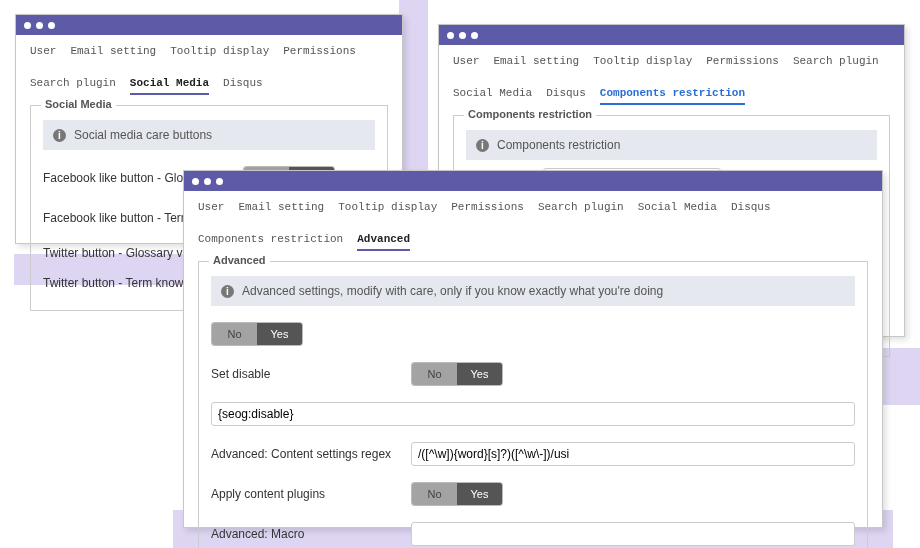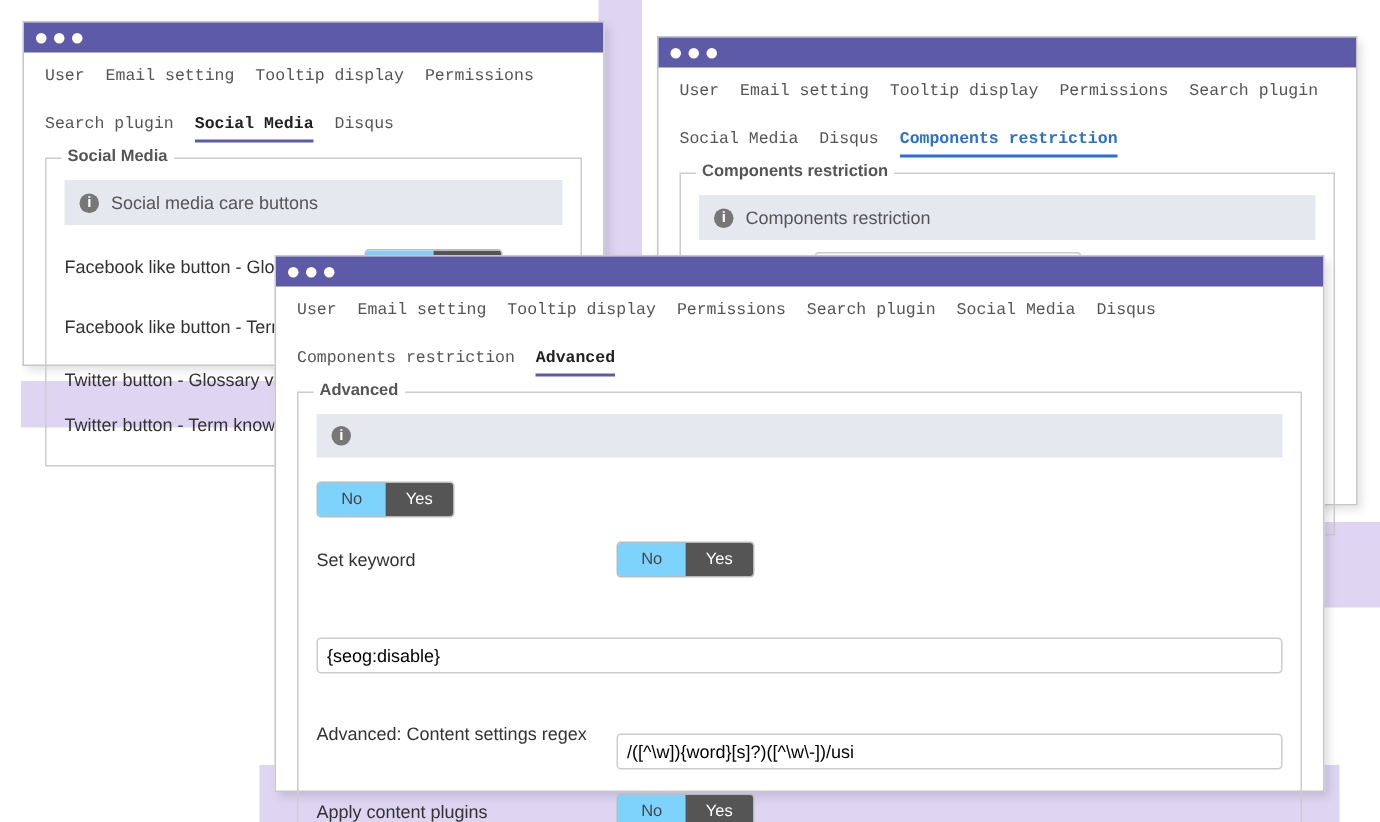--- a/index.html
+++ b/index.html
@@ -12,23 +12,23 @@
 .tab { cursor: pointer; padding-bottom: 4px; border-bottom: 2px solid transparent; }
 .tab.active { font-weight: bold; color: #222; border-bottom: 2px solid #5d5ba8; }
 .tab.active-blue { font-weight: bold; color: #2a6fd6; border-bottom: 2px solid #2a6fd6; }
 .fieldset { margin: 4px 14px 14px 14px; border: 1px solid #ccc; position: relative; padding: 14px 12px 12px 12px; }
 .legend { position: absolute; top: -8px; left: 10px; background: #fff; padding: 0 4px; font-size: 11px; font-weight: bold; }
 .banner { background: #e5e8ef; padding: 8px 10px; display: flex; align-items: center; gap: 8px; color: #555; font-size: 12px; margin-bottom: 8px; }
 .info-icon { width: 13px; height: 13px; border-radius: 50%; background: #777; color: #fff; font-size: 10px; font-weight: bold; display: inline-flex; align-items: center; justify-content: center; }
 .row { display: flex; align-items: center; padding: 8px 0; }
 .row .label { flex: 0 0 200px; font-size: 12px; color: #333; }
 .toggle { display: flex; border: 1px solid #bbb; border-radius: 3px; overflow: hidden; width: 92px; }
-.toggle .opt { flex: 1; text-align: center; font-size: 11px; padding: 5px 0; background: #7dd3fc; color: #444; cursor: pointer; }
+.toggle .opt { flex: 1; text-align: center; font-size: 11px; padding: 5px 0; background: #a3a3a3; color: #444; cursor: pointer; }
 .toggle .opt.on { background: #555; color: #fff; }
-.txt-input { flex: 1; border: 1px solid #ccc; border-radius: 3px; padding: 4px 6px; font-size: 12px; min-width: 220px; margin-top: 24px; }
+.txt-input { flex: 1; border: 1px solid #ccc; border-radius: 3px; padding: 4px 6px; font-size: 12px; min-width: 220px; }
 .listbox { border: 1px solid #ccc; border-radius: 3px; padding: 6px 8px; font-size: 12px; width: 178px; }
 .listbox .hdr { font-weight: bold; margin-bottom: 2px; }
 .listbox .itm { padding: 1px 0 1px 6px; cursor: pointer; }
 .empty-box { border: 1px solid #ccc; border-radius: 3px; width: 178px; margin-top: 10px; }
 </style>
 </head>
 <body>
 
 <div class="bg1" style="left:399px; top:0; width:29px; height:174px;"></div>
 <div class="bg1" style="left:14px; top:254px; width:170px; height:31px;"></div>
@@ -134,30 +134,31 @@
     <span class="tab">Search plugin</span>
     <span class="tab">Social Media</span>
     <span class="tab">Disqus</span>
     <span class="tab">Components restriction</span>
     <span class="tab active">Advanced</span>
   </div>
   <div class="fieldset">
     <span class="legend">Advanced</span>
     <div class="banner">
       <span class="info-icon">i</span>
+      <span>Advanced settings, modify with care, only if you know exactly what you're doing</span>
     </div>
 
     <div class="row">
       <div class="toggle">
         <div class="opt">No</div>
         <div class="opt on">Yes</div>
       </div>
     </div>
     <div class="row">
-      <span class="label">Set keyword</span>
+      <span class="label">Set disable</span>
       <div class="toggle">
         <div class="opt">No</div>
         <div class="opt on">Yes</div>
       </div>
     </div>
     <div class="row">
       <input class="txt-input" value="{seog:disable}" style="">
     </div>
     <div class="row">
       <span class="label">Advanced: Content settings regex</span>

